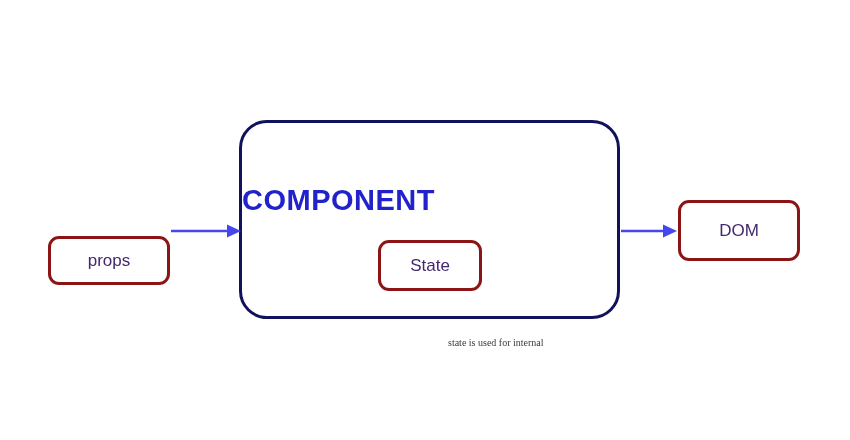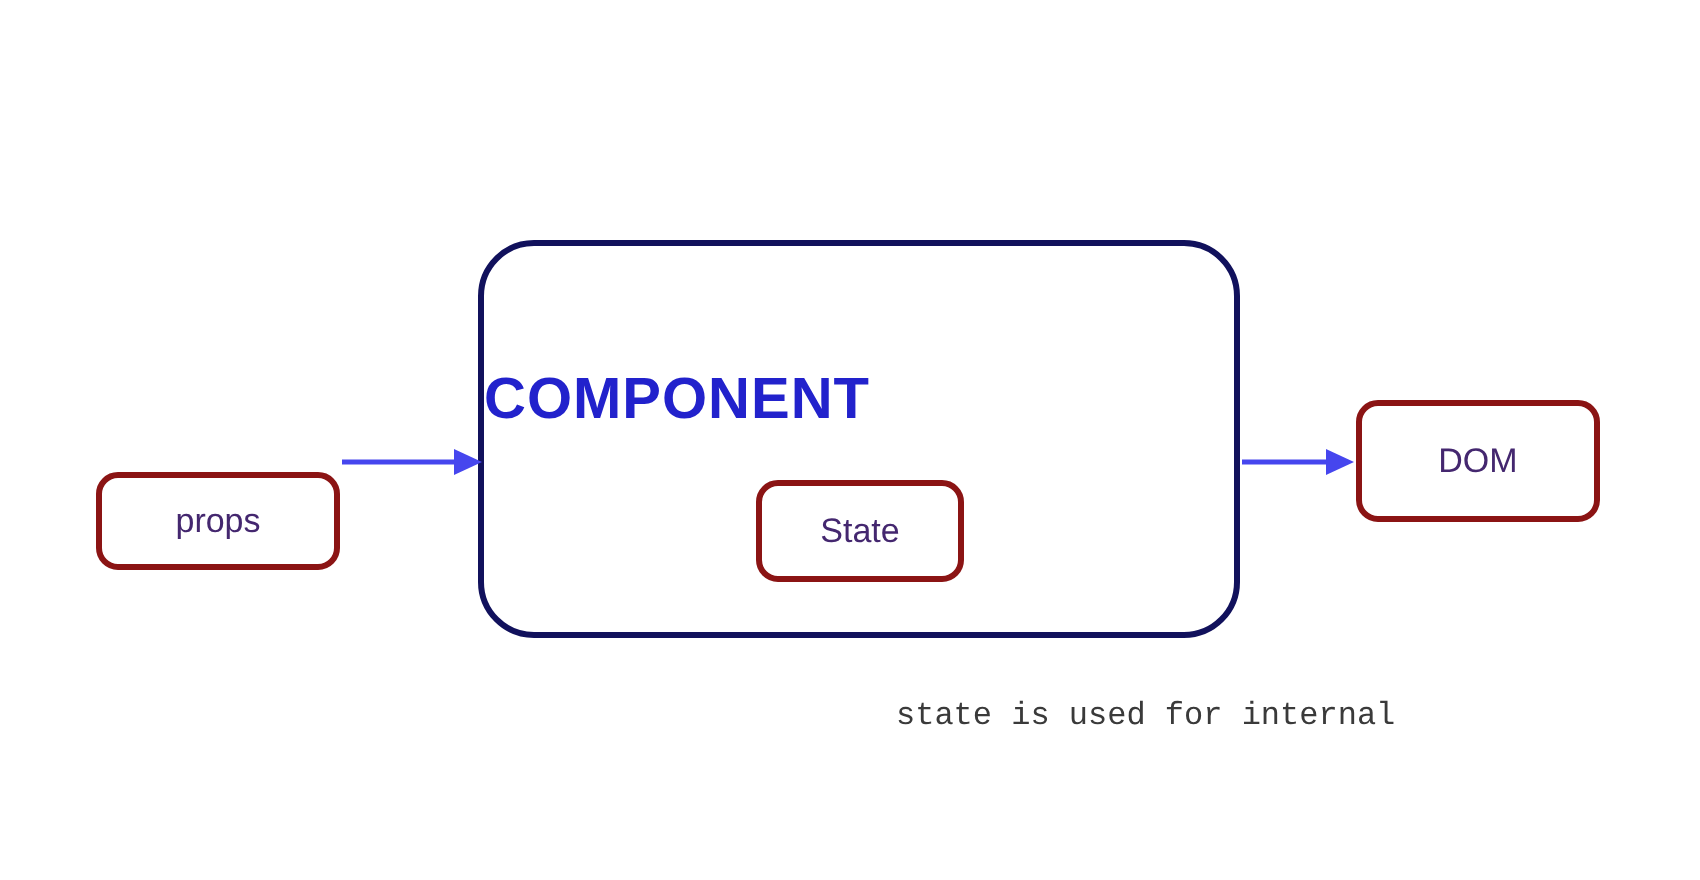--- a/index.html
+++ b/index.html
@@ -56,23 +56,23 @@
     top: 0;
     width: 850px;
     height: 440px;
     pointer-events: none;
   }
   .arrow-line { stroke: var(--arrow, #4646ee); stroke-width: 2.4; }
   .arrow-head { fill: var(--arrow, #4646ee); }
   .caption {
     position: absolute;
     left: 448px;
-    top: 348px;
-    font-family: Liberation Mono, monospace;
-    font-size: 16px;
+    top: 332px;
+    font-family: Liberation Serif, serif;
+    font-size: 10px;
     line-height: 21px;
     color: var(--caption-text, #3a3a3a);
   }
 </style>
 </head>
 <body>
 
 <div class="canvas">
 
   <div class="small-box" id="props-box">

